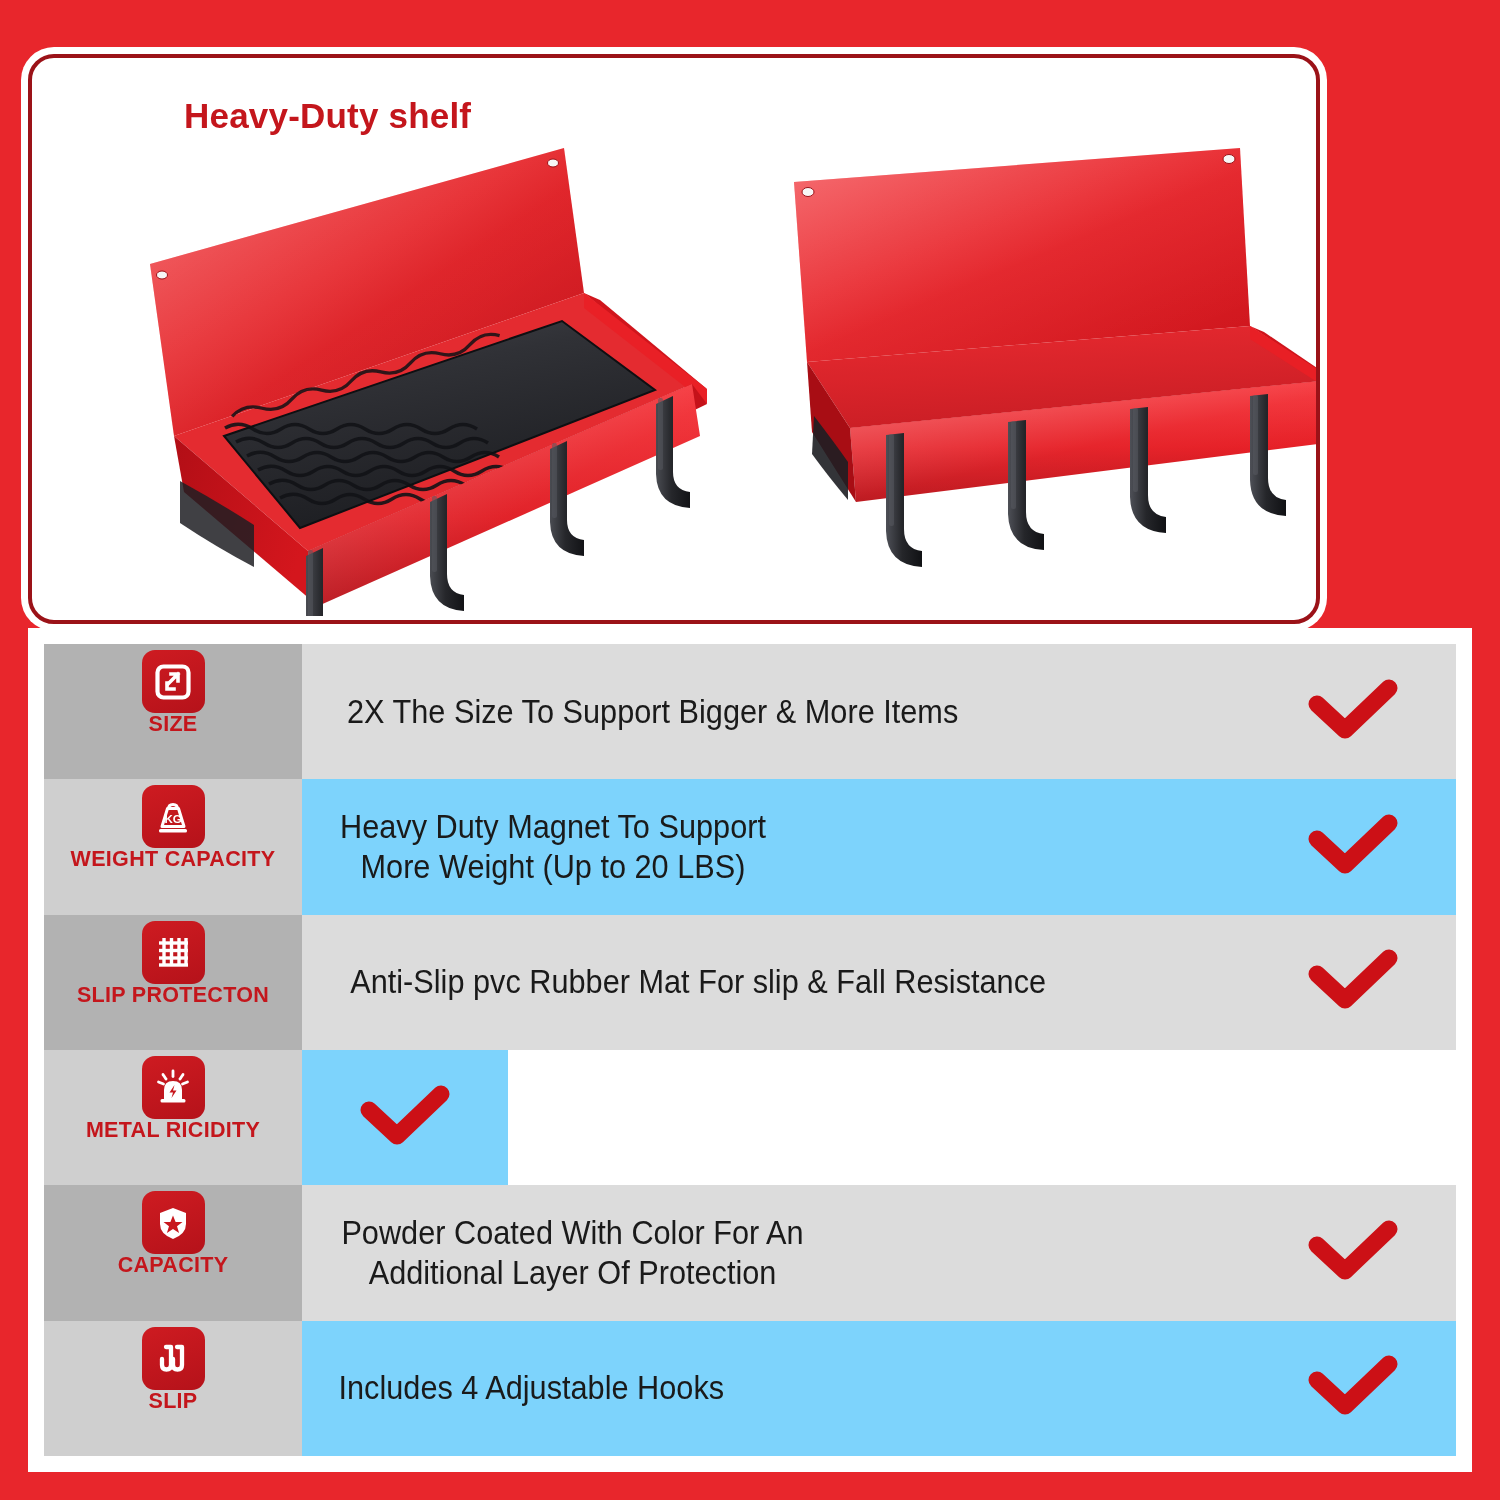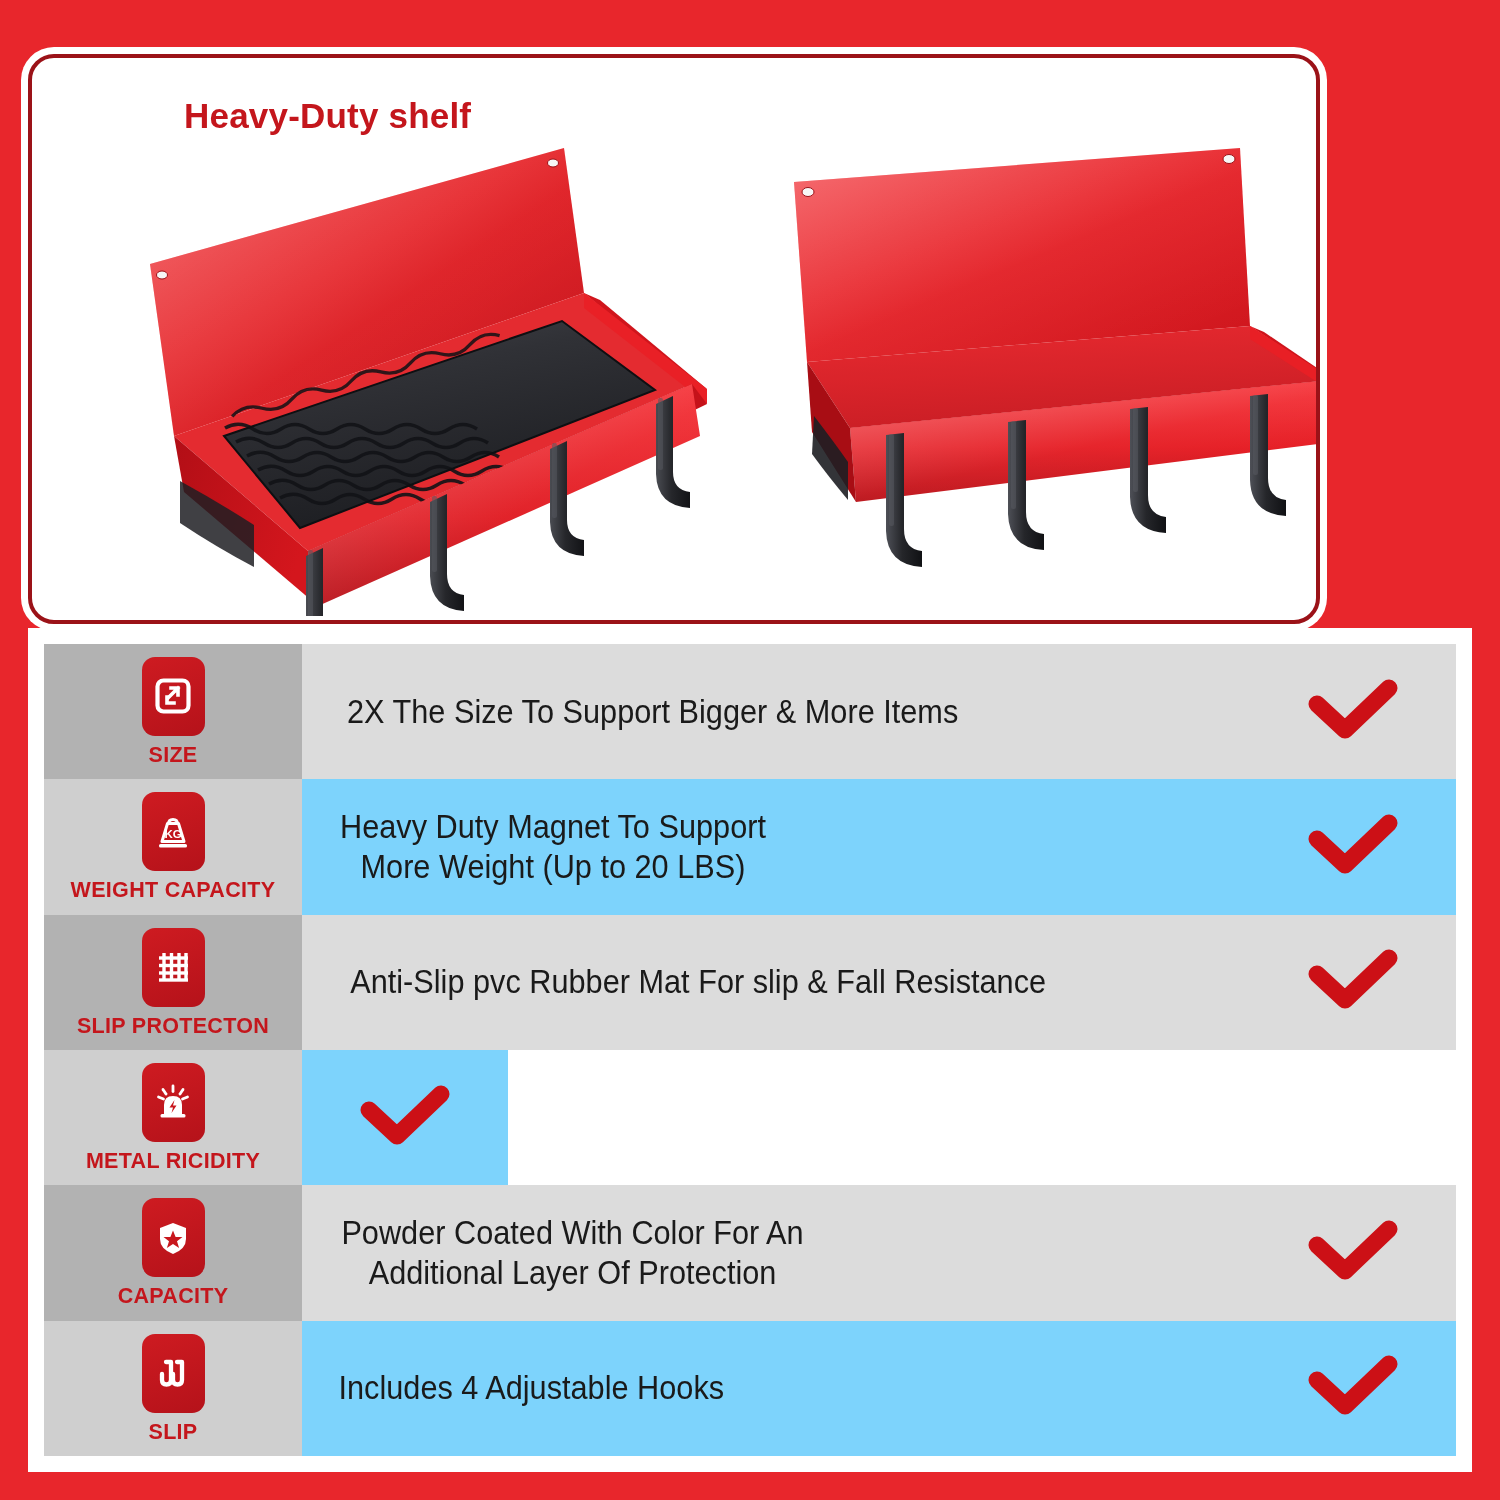--- a/index.html
+++ b/index.html
@@ -70,22 +70,22 @@
     align-items: stretch;
     min-height: 0;
   }
 
   .icon-cell {
     width: 258px;
     flex: 0 0 258px;
     display: flex;
     flex-direction: column;
     align-items: center;
-    justify-content: center;
-    gap: 8px;
+    justify-content: flex-start;
+    gap: 0;
     padding: 6px 4px;
   }
 
   .desc-cell {
     flex: 1 1 auto;
     display: flex;
     align-items: center;
     padding: 6px 22px;
     text-align: center;
   }
@@ -102,21 +102,21 @@
   .feature-row.odd  .icon-cell { background: #B2B2B2; }
   .feature-row.odd  .desc-cell,
   .feature-row.odd  .check-cell { background: #DCDCDC; }
   .feature-row.even .icon-cell { background: #CFCFCF; }
   .feature-row.even .desc-cell,
   .feature-row.even .check-cell { background: #7dd3fc; }
 
   
   .icon-badge {
     width: 63px;
-    height: 79px;
+    height: 63px;
     border-radius: 13px;
     background: #C8171D;
     background: linear-gradient(160deg, #CE1B21 0%, #B5121A 100%);
     display: flex;
     align-items: center;
     justify-content: center;
     flex: 0 0 auto;
   }
   .icon-badge svg { display: block; }
 

